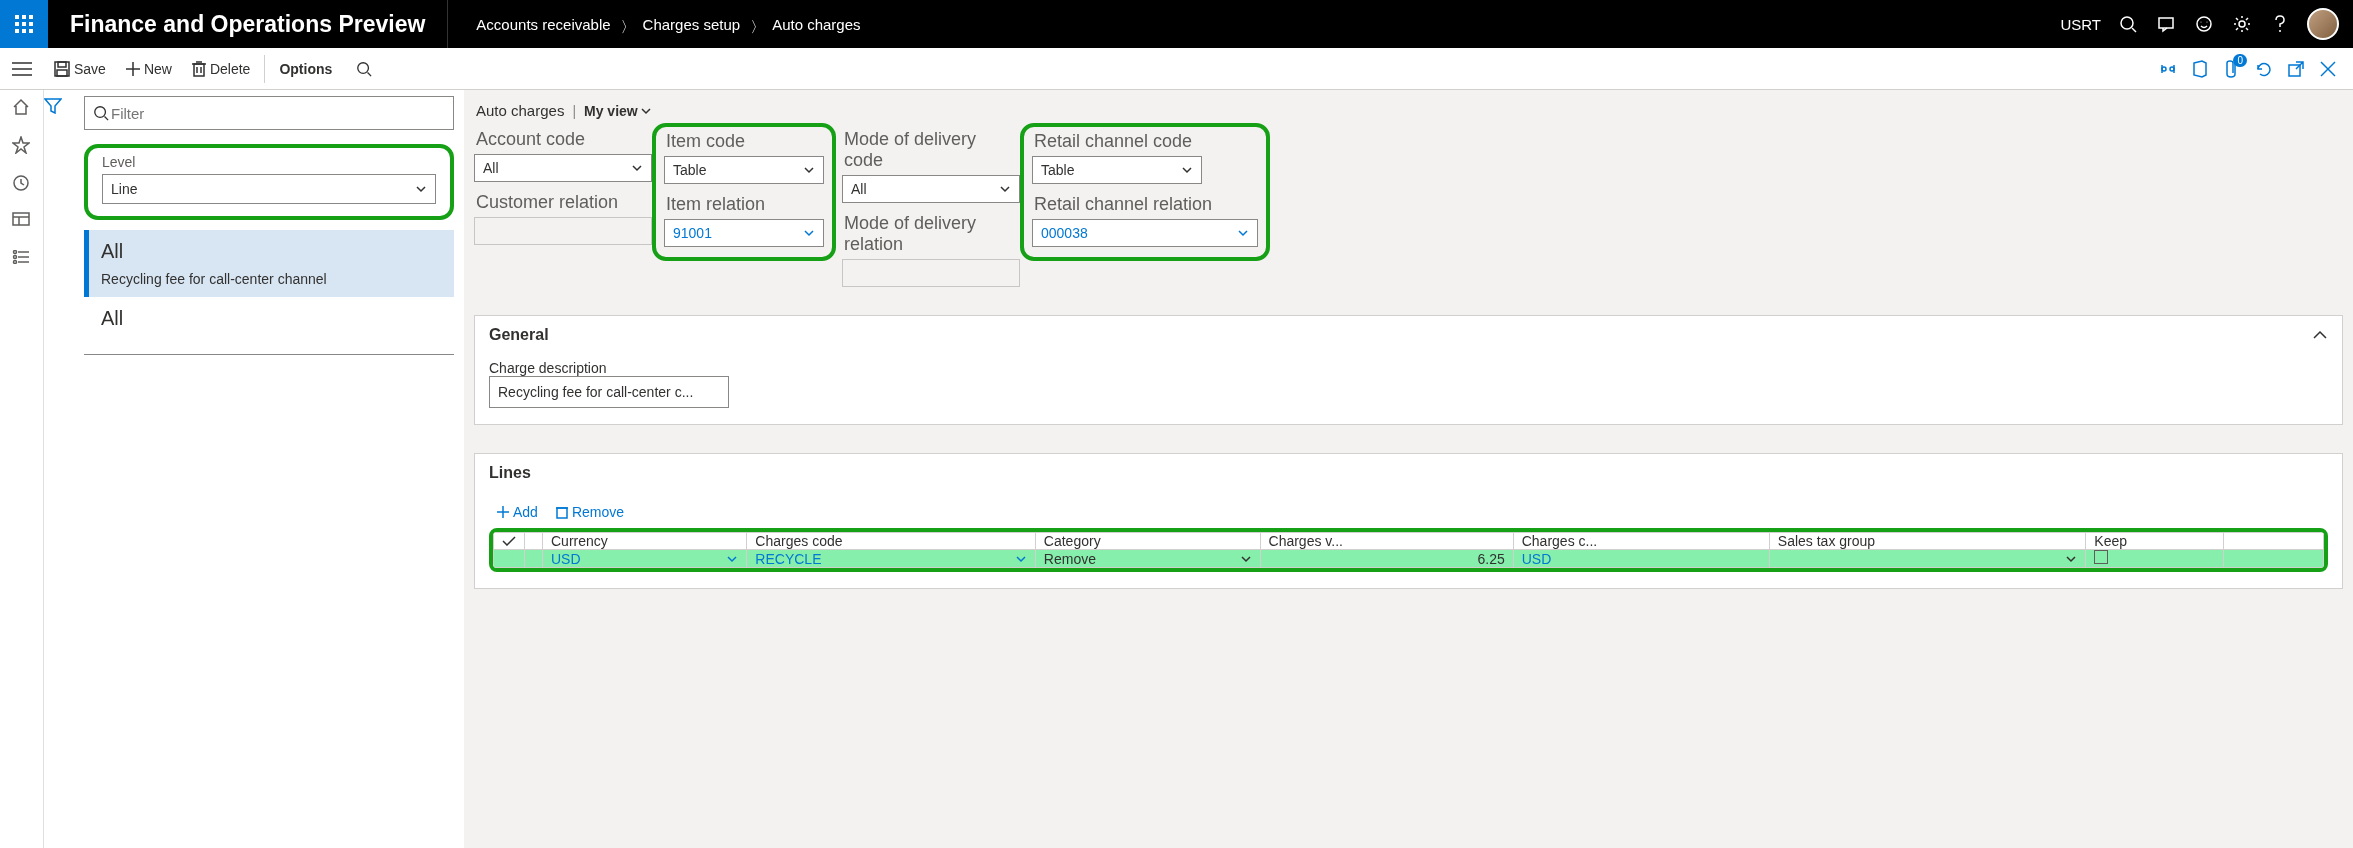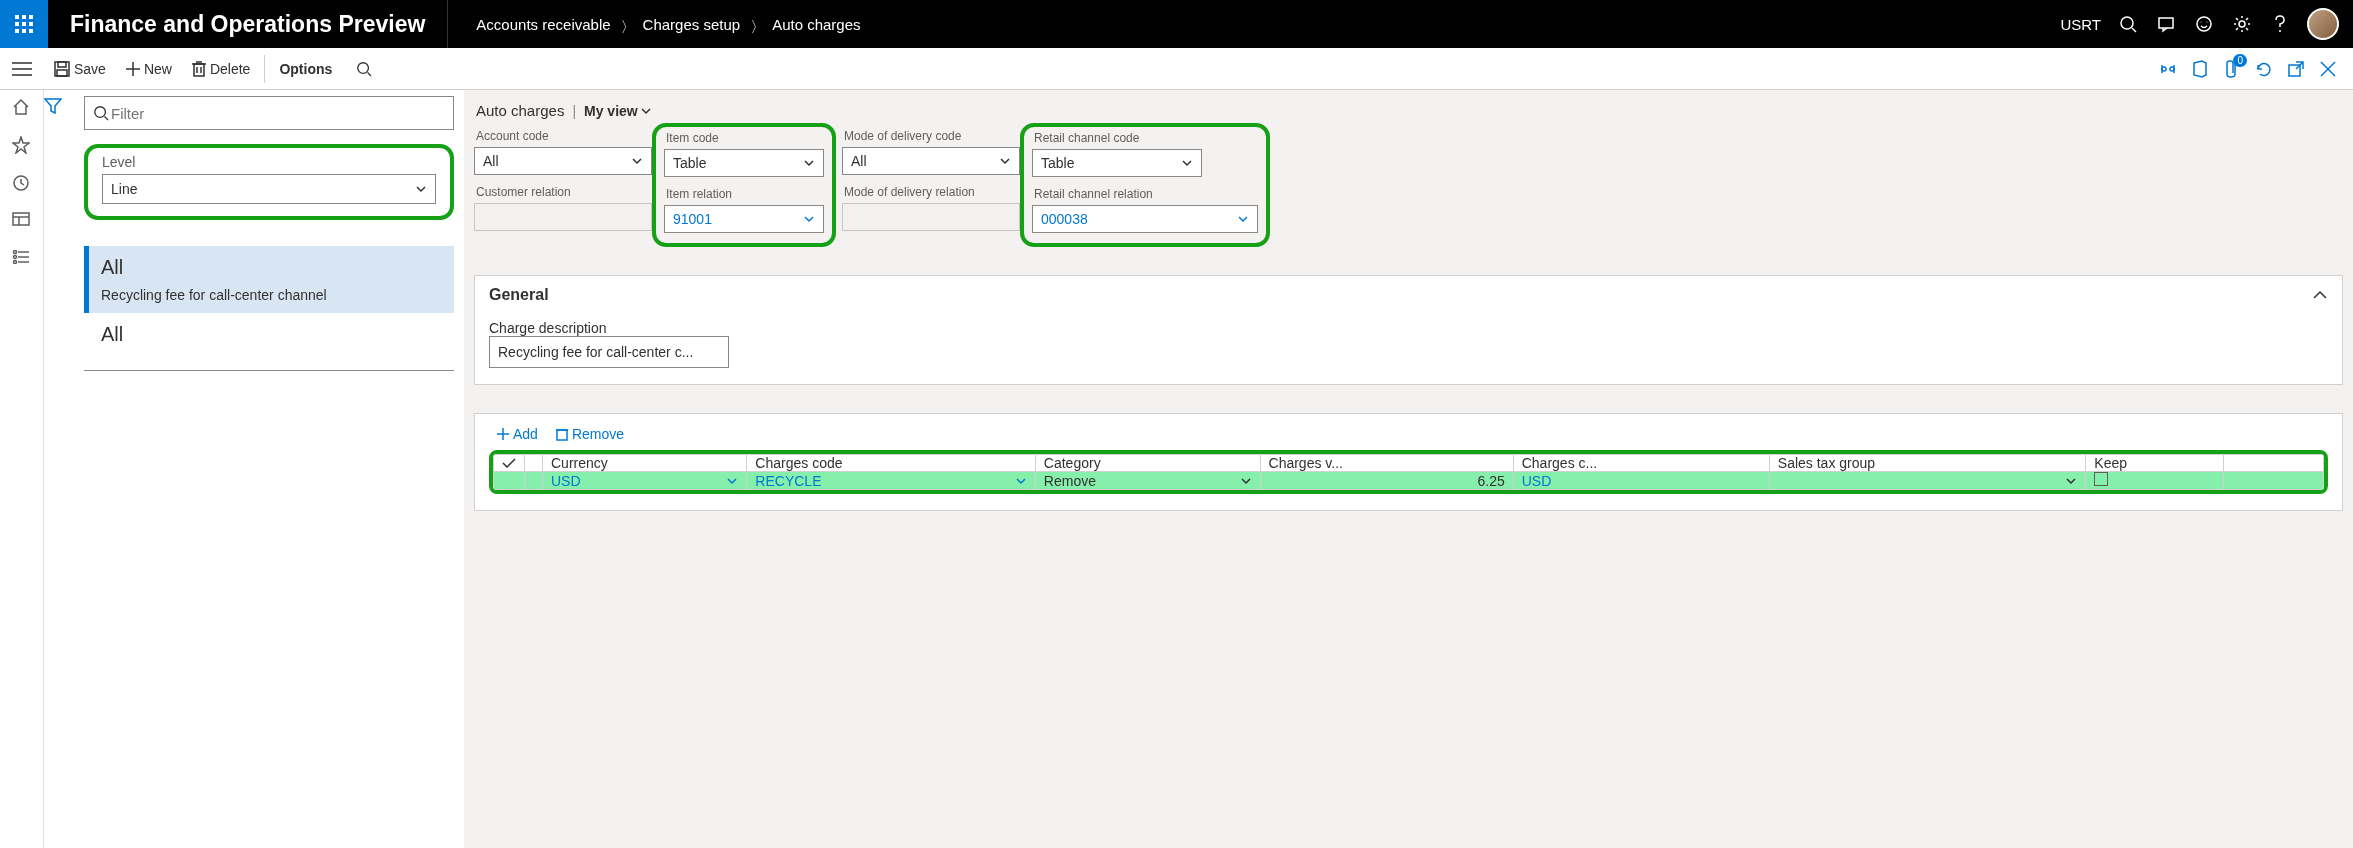--- a/index.html
+++ b/index.html
@@ -108,21 +108,21 @@
   .listcol {
     flex:1; padding:6px 10px 0 0;
   }
   .searchbox {
     display:flex; align-items:center; border:1px solid #8a8886; height:34px; padding:0 8px;
     margin-bottom:14px;
   }
   .searchbox input { border:0; outline:0; flex:1; font-size:15px; }
   .hlbox {
     border:4px solid #15a015; border-radius:14px; padding:6px 14px 12px 14px;
-    margin-bottom:26px;
+    margin-bottom:10px;
   }
   .lbl { font-size:14px; color:#605e5c; margin-bottom:4px; }
   .dd {
     display:flex; align-items:center; justify-content:space-between;
     border:1px solid #8a8886; height:30px; padding:0 8px; background:#fff;
   }
   .listitem {
     padding:10px 12px; border-left:5px solid transparent;
   }
   .listitem.active {
@@ -132,21 +132,21 @@
   .listitem .li-sub { font-size:14px; color:#323130;}
   .divider { border-bottom:1px solid #8a8886; margin:6px 0 0 0;}
   
   .main { flex:1; background:#f3f2f1; padding:8px 10px 0 10px; overflow:auto;}
   .main-hdr { display:flex; align-items:center; gap:8px; padding:4px 0 10px 2px; }
   .main-hdr .h1 { font-weight:400; font-size:15px;}
   .main-hdr .sep { color:#8a8886;}
   .main-hdr .view { display:flex; align-items:center; gap:2px;font-weight:bold;}
   .fieldsrow { display:flex; gap:0; }
   .fieldblk { width:184px; padding-right:6px;}
-  .fieldblk .lbl2 { font-size:12px; color:#605e5c; margin:0 0 4px 2px;}
+  .fieldblk .lbl2 { font-size:18px; color:#605e5c; margin:0 0 4px 2px;}
   .ddl {
     display:flex; align-items:center; justify-content:space-between;
     border:1px solid #8a8886; height:28px; padding:0 8px; background:#fff;
   }
   .ddl.blue { color:#0078d4;}
   .ddl.grey { background:#f3f2f1; border-color:#c8c6c4; color:#a19f9d;}
   .itemhl, .chanhl {
     border:4px solid #15a015; border-radius:14px; padding:4px 8px 10px 8px;
     margin:-6px 0 0 -6px;
   }
@@ -485,20 +485,23 @@
       </div>
       <div class="panel-bd">
         <div class="lbl2">Charge description</div>
         <div class="inp" style="display:flex;align-items:center">
           <span>Recycling fee for call-center c...</span>
         </div>
       </div>
     </div>
 
     <div class="panel">
+      <div class="panel-hd">
+        <span>Lines</span>
+      </div>
       <div class="panel-bd">
         <div class="lines-actions">
           <span class="link">
             <svg width="12" height="12" viewBox="0 0 12 12">
                 <line x1="6" y1="0" x2="6" y2="12" class="svgln" stroke="#0078d4"></line>
                 <line x1="0" y1="6" x2="12" y2="6" class="svgln" stroke="#0078d4"></line>
               </svg>
             <span>Add</span>
           </span>
           <span class="link">

